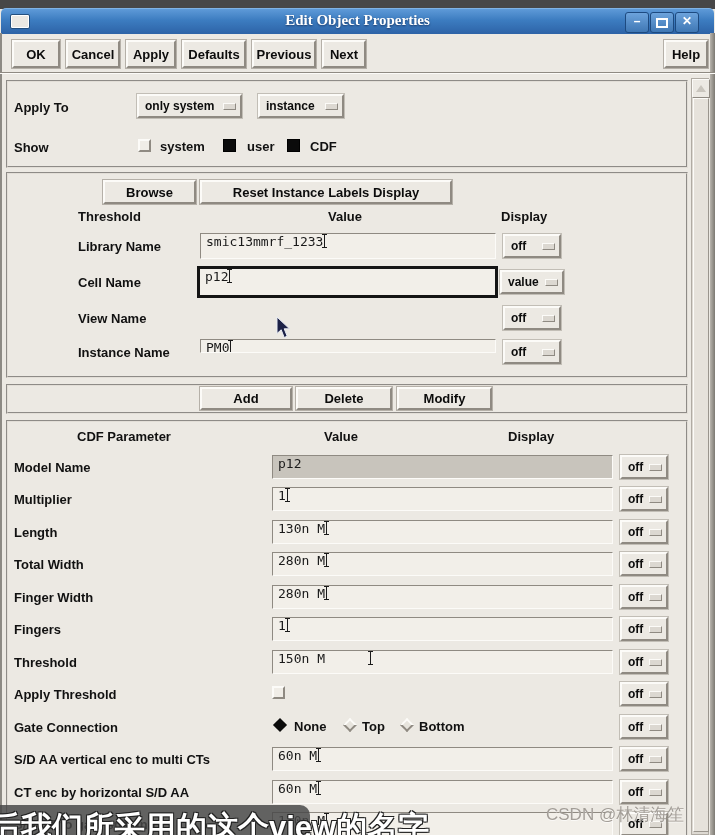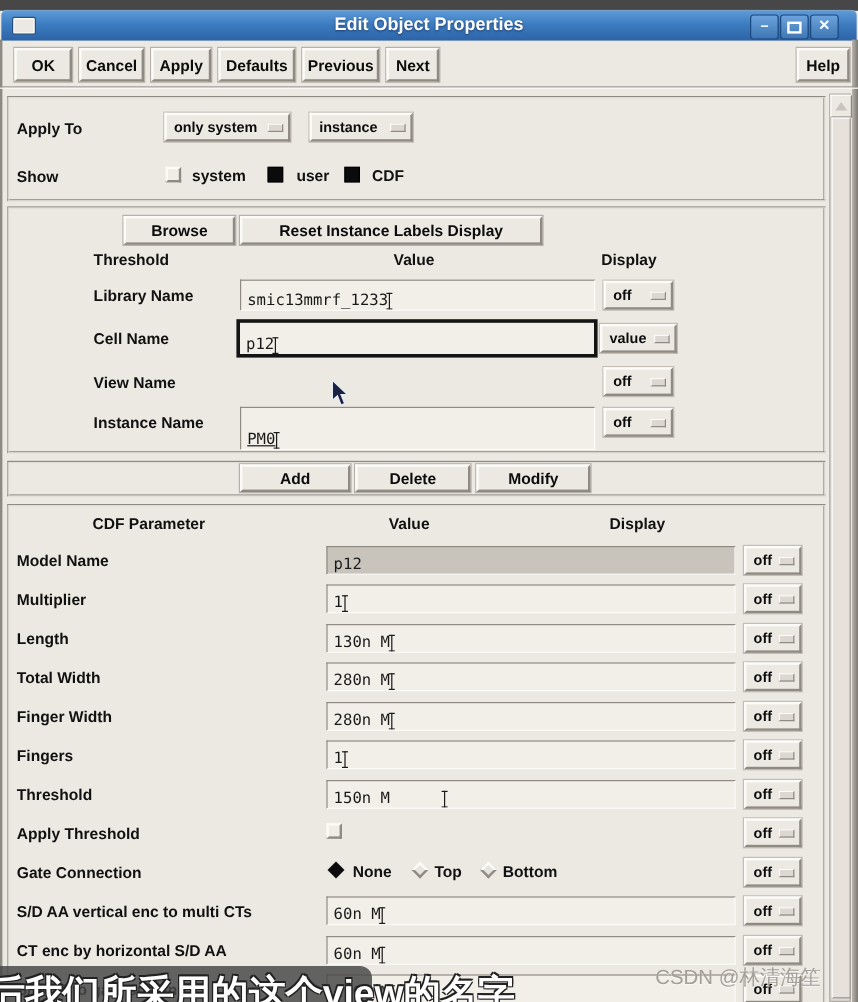--- a/index.html
+++ b/index.html
@@ -4,21 +4,21 @@
 <style>
   html,body{margin:0;padding:0;}
   #stage{position:relative;width:715px;height:835px;overflow:hidden;
          font-family:"Liberation Sans",sans-serif;background:#ece9e3;}
   
   .top-strip{position:absolute;left:0;top:0;width:715px;height:9px;background:#474747;}
   .titlebar{position:absolute;left:1px;top:8px;width:713px;height:25px;
             background:linear-gradient(#5e9ad8,#3c7cc0 45%,#2d63a7);
             border-radius:5px 5px 0 0;border-top:1px solid #7fb2e4;}
   .title-text{position:absolute;left:0;right:0;top:3px;text-align:center;
-              color:#fff;font-size:15px;font-weight:bold;text-shadow:0 1px 2px rgba(0,0,30,.5);}
+              color:#fff;font-size:15px;font-weight:bold;text-shadow:0 1px 2px rgba(0,0,30,.5);font-family:Liberation Serif, serif;}
   .win-menu{position:absolute;left:9px;top:5px;width:18px;height:13px;background:#ece9e3;
             border:1px solid #24507f;border-radius:2px;box-shadow:inset 0 0 0 1px #fff;}
   .tb-btn{position:absolute;top:3px;width:22px;height:19px;border:1px solid #1d4a80;border-radius:3px;
           background:linear-gradient(#6ca3dc,#3f77b4);color:#fff;font-weight:bold;
           font-size:12px;line-height:17px;text-align:center;}
   .tb-min{left:624px;} .tb-max{left:649px;} .tb-close{left:674px;}
   .max-glyph{display:inline-block;width:8px;height:6px;border:2px solid #fff;margin-top:5px;}
   .side-frame-l{position:absolute;left:0;top:33px;bottom:0;width:2px;background:#8d8a84;}
   .side-frame-r{position:absolute;right:0;top:33px;bottom:0;width:5px;
                 background:linear-gradient(90deg,#b9b5ae,#7c7972);}
@@ -26,21 +26,21 @@
   .btn{position:absolute;background:#ece9e3;border:2px solid;
        border-color:#fcfbf8 #8f8a82 #8f8a82 #fcfbf8;box-shadow:0 0 0 1px #b5b0a8;
        font-weight:bold;font-size:13px;color:#0c0c0c;text-align:center;box-sizing:border-box;
        display:flex;align-items:center;justify-content:center;}
   .frame{position:absolute;border:2px groove #e2ded7;box-sizing:border-box;}
   .lbl{position:absolute;font-weight:bold;font-size:13px;color:#111;white-space:nowrap;}
   .hdr{position:absolute;font-weight:bold;font-size:13px;color:#111;}
   .field{position:absolute;background:#f2efe9;border:1px solid;box-sizing:border-box;
          border-color:#8f8a82 #fcfbf8 #fcfbf8 #8f8a82;
          font-family:"DejaVu Sans Mono",monospace;font-size:13px;color:#1a1a1a;
-         display:flex;align-items:flex-end;padding-left:5px;white-space:nowrap;overflow:hidden;}
+         display:flex;align-items:flex-start;padding-left:5px;white-space:nowrap;overflow:hidden;}
   .field.focused{border:3px solid #141414;background:#f2efe9;}
   .field.readonly{background:#c8c4bc;}
   .caret{display:inline-block;width:1px;height:14px;background:#1a1a1a;margin-left:1px;position:relative;}
   .caret::before,.caret::after{content:"";position:absolute;left:-2px;width:5px;height:1px;background:#1a1a1a;}
   .caret::before{top:0;} .caret::after{bottom:0;}
   .dd{position:absolute;background:#ece9e3;border:2px solid;box-sizing:border-box;
       border-color:#fcfbf8 #8f8a82 #8f8a82 #fcfbf8;box-shadow:0 0 0 1px #c2beb6;
       display:flex;align-items:center;font-weight:bold;font-size:12px;color:#0c0c0c;
       padding:0 4px 0 6px;justify-content:space-between;white-space:nowrap;}
   .dd-glyph{display:inline-block;width:11px;height:5px;background:#dcd8d1;margin-left:6px;
@@ -143,21 +143,21 @@
       <span class="dd-glyph"></span>
     </div>
 
   <div class="lbl" style="left:78px;top:311px;">View Name</div>
   <div class="dd" style="left:503px;top:306px;width:58px;height:24px;">
       <span>off</span>
       <span class="dd-glyph"></span>
     </div>
 
   <div class="lbl" style="left:78px;top:345px;">Instance Name</div>
-  <div class="field" style="left:200px;top:339px;width:296px;height:36px;text-decoration:underline;">
+  <div class="field" style="left:200px;top:339px;width:296px;height:14px;text-decoration:underline;">
       <span>PM0</span>
       <span class="caret"></span>
     </div>
   <div class="dd" style="left:503px;top:340px;width:58px;height:24px;">
       <span>off</span>
       <span class="dd-glyph"></span>
     </div>
 
   <div class="frame" style="left:6px;top:384px;width:682px;height:30px;"></div>
   <div class="btn" style="left:200px;top:387px;width:92px;height:23px;">Add</div>

